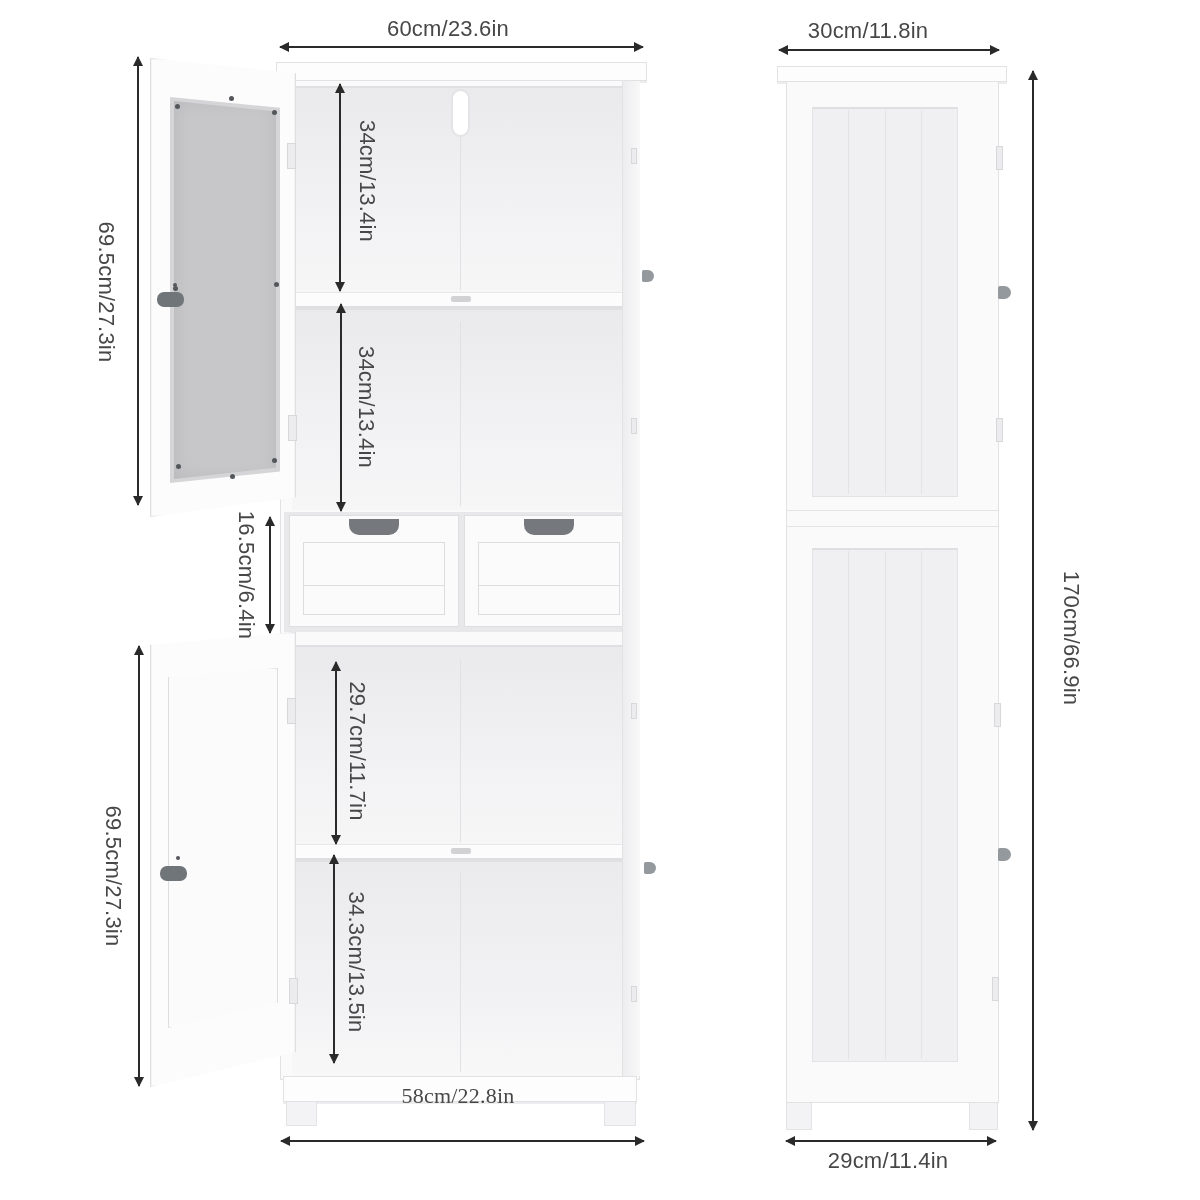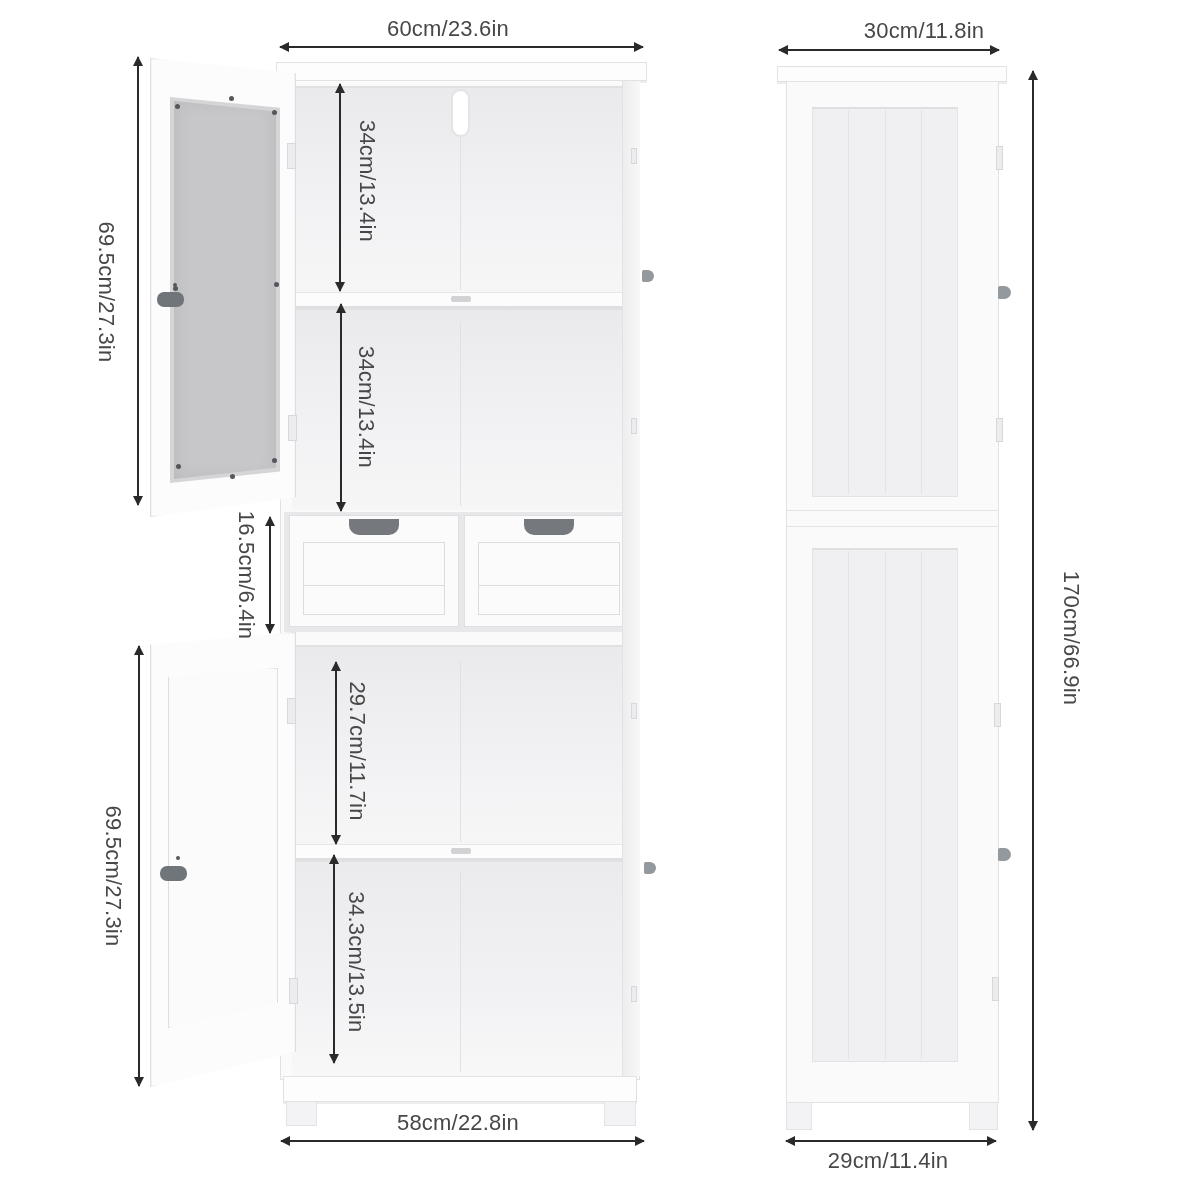--- a/index.html
+++ b/index.html
@@ -164,24 +164,24 @@
   <div class="v-arrow" style="left:335px;top:662px;height:182px;"></div>
   <div class="dim-label rot" style="left:357px;top:751px;">29.7cm/11.7in</div>
 
   <div class="v-arrow" style="left:333px;top:855px;height:208px;"></div>
   <div class="dim-label rot" style="left:356px;top:962px;">34.3cm/13.5in</div>
 
   <div class="v-arrow" style="left:138px;top:646px;height:440px;"></div>
   <div class="dim-label rot" style="left:113px;top:876px;">69.5cm/27.3in</div>
 
   <div class="h-arrow" style="left:281px;top:1140px;width:363px;"></div>
-  <div class="dim-label" style="left:458px;top:1123px;">58cm/22.8in</div>
+  <div class="dim-label" style="left:458px;top:1096px;font-family:Liberation Serif, serif;">58cm/22.8in</div>
 
   <div class="h-arrow" style="left:779px;top:49px;width:220px;"></div>
-  <div class="dim-label" style="left:924px;top:31px;">30cm/11.8in</div>
+  <div class="dim-label" style="left:868px;top:31px;">30cm/11.8in</div>
 
   <div class="v-arrow" style="left:1032px;top:71px;height:1059px;"></div>
   <div class="dim-label rot" style="left:1071px;top:638px;">170cm/66.9in</div>
 
   <div class="h-arrow" style="left:786px;top:1140px;width:210px;"></div>
   <div class="dim-label" style="left:888px;top:1161px;">29cm/11.4in</div>
 
 </div>
 
 </body></html>

